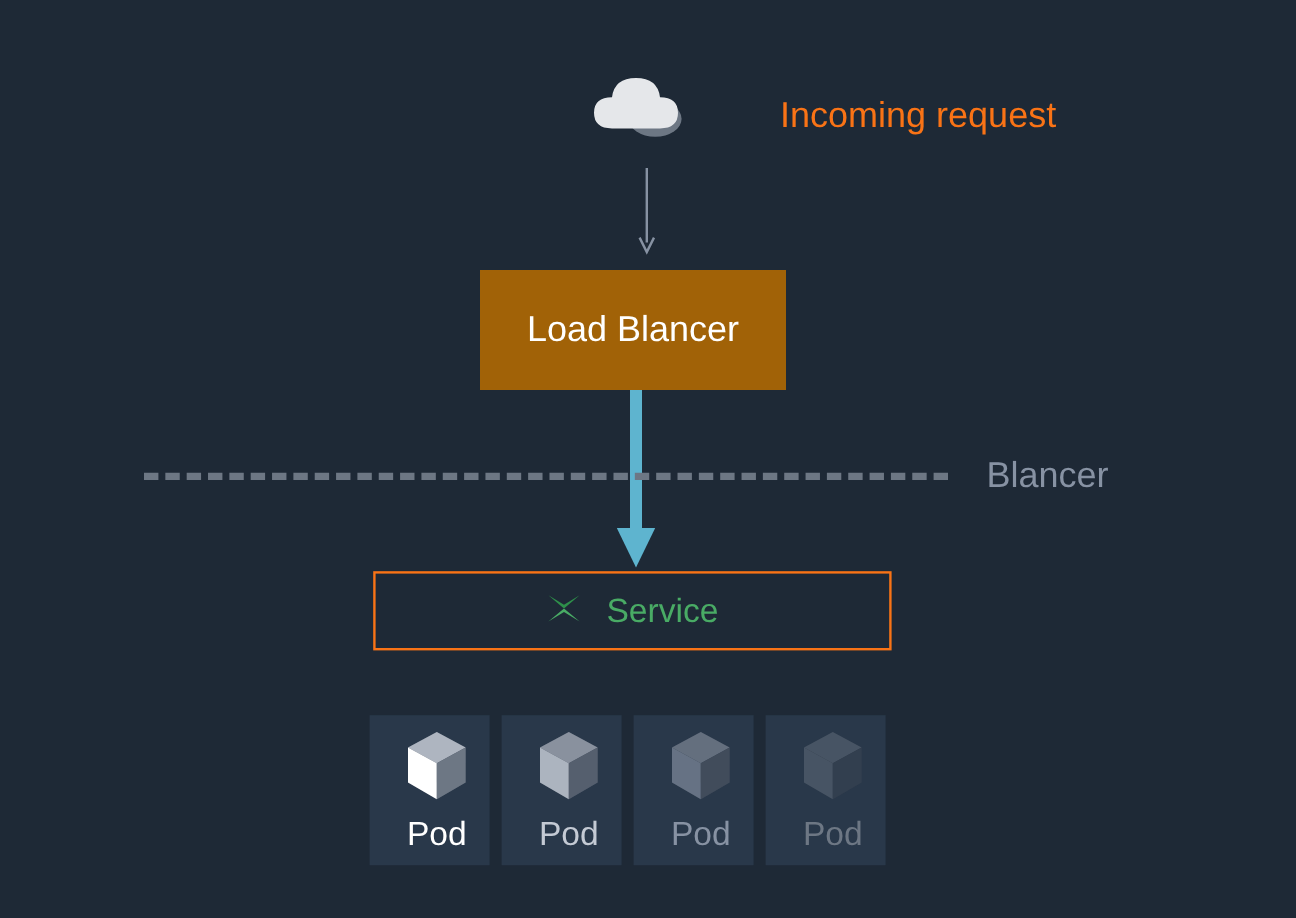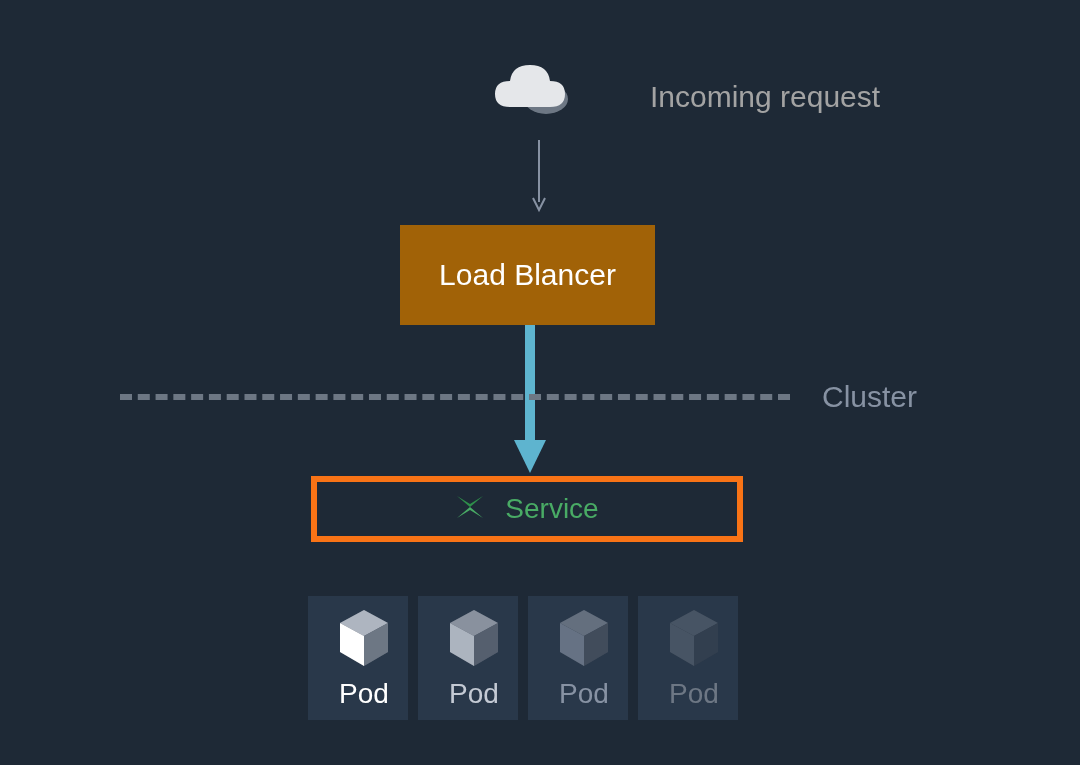--- a/index.html
+++ b/index.html
@@ -15,21 +15,21 @@
 
     .cloud-icon {
       position: absolute;
       left: 490px;
       top: 57px;
     }
     .incoming-label {
       position: absolute;
       left: 650px;
       top: 80px;
-      color: #a3a3a3;
+      color: #f97316;
       font-size: 30px;
       font-weight: 400;
     }
     .arrow1 {
       position: absolute;
       left: 529px;
       top: 140px;
     }
     .lb-box {
       position: absolute;
@@ -67,21 +67,21 @@
       color: #8792a3;
       font-size: 30px;
       font-weight: 400;
     }
     .service-box {
       position: absolute;
       left: 311px;
       top: 476px;
       width: 432px;
       height: 66px;
-      border: 6px solid #f97316;
+      border: 2px solid #f97316;
       display: flex;
       align-items: center;
       justify-content: center;
       gap: 20px;
     }
     .service-icon { display: inline-block; }
     .service-text {
       color: #49ab65;
       font-size: 28px;
       font-weight: 400;
@@ -136,21 +136,21 @@
   </div>
 
   <div class="arrow2">
     <svg width="32" height="150" viewBox="0 0 32 150">
       <line x1="16" y1="0" x2="16" y2="120" stroke="#5eb4cf" stroke-width="10"></line>
       <path d="M 0 115 L 16 148 L 32 115 Z" fill="#5eb4cf"></path>
     </svg>
   </div>
 
   <div class="cluster-line"></div>
-  <div class="cluster-label">Cluster</div>
+  <div class="cluster-label">Blancer</div>
 
   <div class="service-box">
     <span class="service-icon">
       <svg width="30" height="30" viewBox="0 0 30 30">
         <path d="M 2 4 L 15 12 L 28 4 L 15 15 Z" fill="#2e8f4a"></path>
         <path d="M 2 26 L 15 18 L 28 26 L 15 15 Z" fill="#49ab65"></path>
       </svg>
     </span>
     <span class="service-text">Service</span>
   </div>

